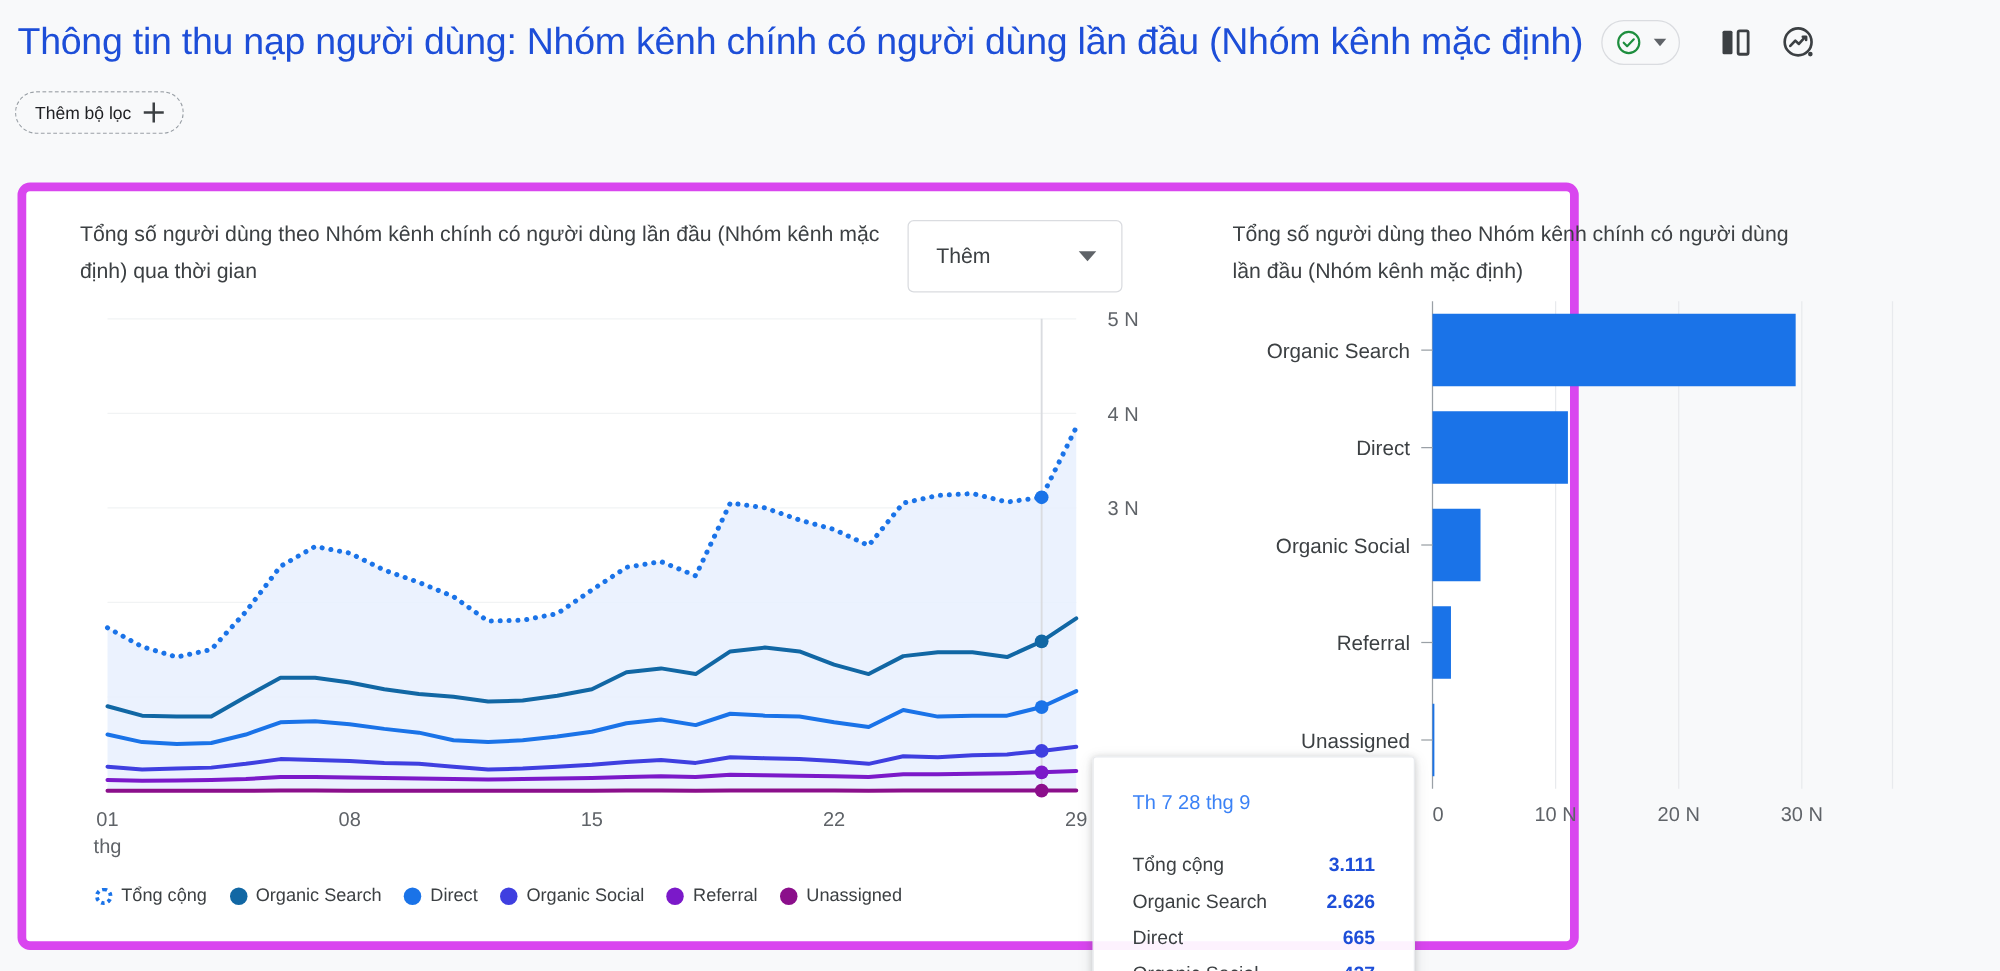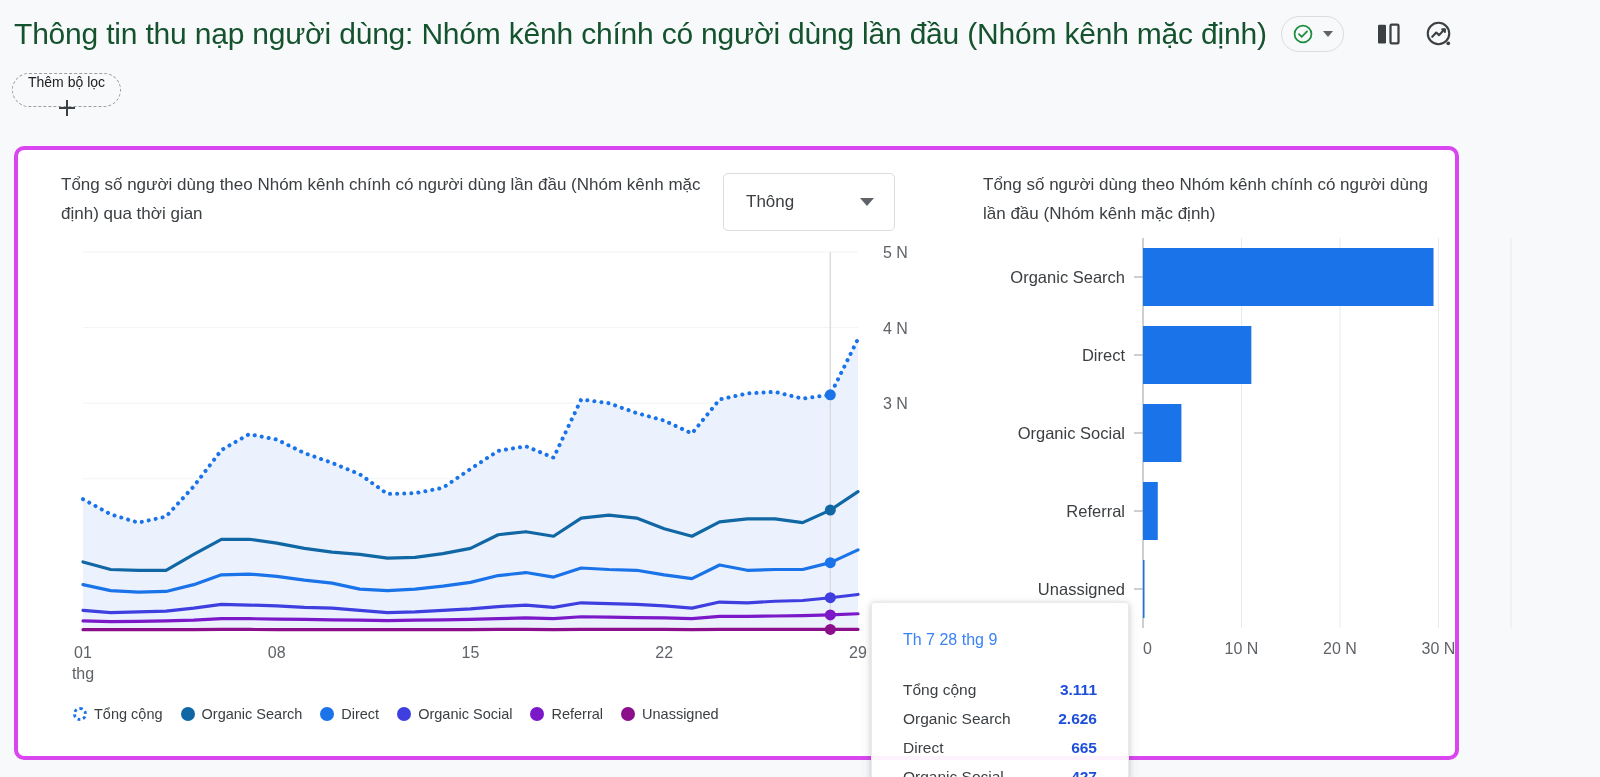--- a/index.html
+++ b/index.html
@@ -16,21 +16,21 @@
     position: absolute; left: 0; top: 0; width: 1600px; height: 128px;
     background: #f8f9fa;
   }
   #title-row {
     position: absolute; left: 14px; top: 14px;
     display: flex; align-items: center; gap: 14px;
     width: 1580px;
   }
   #page-title {
     font-size: 30px; line-height: 40px; font-weight: 400;
-    color: #14532d; letter-spacing: -0.2px; white-space: nowrap;
+    color: #1d4ed8; letter-spacing: -0.2px; white-space: nowrap;
   }
   #validity-chip {
     display: flex; align-items: center; gap: 9px;
     height: 36px; padding: 0 10px 0 10px;
     border: 1px solid #dadce0; border-radius: 18px;
     background: #f8f9fa;
   }
   #validity-chip .check {
     width: 22px; height: 22px; display: block;
   }
@@ -43,37 +43,36 @@
   .hdr-icon { width: 30px; height: 30px; display: block; cursor: pointer; }
   #hdr-icons { display: flex; align-items: center; gap: 20px; margin-left: 16px; }
 
   #filter-chip {
     position: absolute; left: 12px; top: 73px;
     height: 34px; padding: 0 15px;
     display: inline-flex; align-items: center; gap: 10px;
     border: 1px dashed #9aa0a6; border-radius: 17px;
     font-size: 14px; color: #202124; background: transparent;
     cursor: pointer;
-    flex-direction: column;
   }
   #filter-chip .plus {
     position: relative; width: 16px; height: 16px; display: inline-block;
   }
   #filter-chip .plus::before, #filter-chip .plus::after {
     content: ""; position: absolute; background: #3c4043;
   }
   #filter-chip .plus::before { left: 7px; top: 0; width: 2px; height: 16px; }
   #filter-chip .plus::after { left: 0; top: 7px; width: 16px; height: 2px; }
 
   
   #card {
     position: absolute; left: 14px; top: 146px;
-    width: 1445px; height: 614px;
+    width: 1249px; height: 614px;
     background: #ffffff;
-    border: 4px solid #d946ef;
+    border: 7px solid #d946ef;
     border-radius: 10px;
   }
 
   
   #left-panel { position: absolute; left: 0; top: 0; width: 905px; height: 614px; }
   #left-title {
     position: absolute; left: 43px; top: 20px; width: 640px;
     font-size: 17px; line-height: 29px; color: #3c4043; font-weight: 400;
   }
   #granularity-select {
@@ -172,21 +171,21 @@
     <span class="plus"></span>
   </div>
 </div>
 
 <div id="card">
 
   <div id="left-panel">
     <div id="left-title">Tổng số người dùng theo Nhóm kênh chính có người dùng lần đầu (Nhóm kênh mặc định) qua thời gian</div>
 
     <div id="granularity-select">
-      <span class="lbl">Thông</span>
+      <span class="lbl">Thêm</span>
       <span class="caret"></span>
     </div>
 
     <div id="line-plot">
       <svg id="line-svg" width="905" height="470">
           <line x1="65" y1="390" x2="840" y2="390" stroke="#9aa0a6" stroke-width="1"></line>
           <line x1="65" y1="314.4" x2="840" y2="314.4" stroke="#f1f3f4" stroke-width="1"></line>
           <line x1="65" y1="238.79999999999998" x2="840" y2="238.79999999999998" stroke="#f1f3f4" stroke-width="1"></line>
           <line x1="65" y1="163.20000000000002" x2="840" y2="163.20000000000002" stroke="#f1f3f4" stroke-width="1"></line>
           <text x="865" y="169.20000000000002" fill="#5f6368" font-size="16" font-family="&quot;Liberation Sans&quot;, sans-serif">3 N</text>

